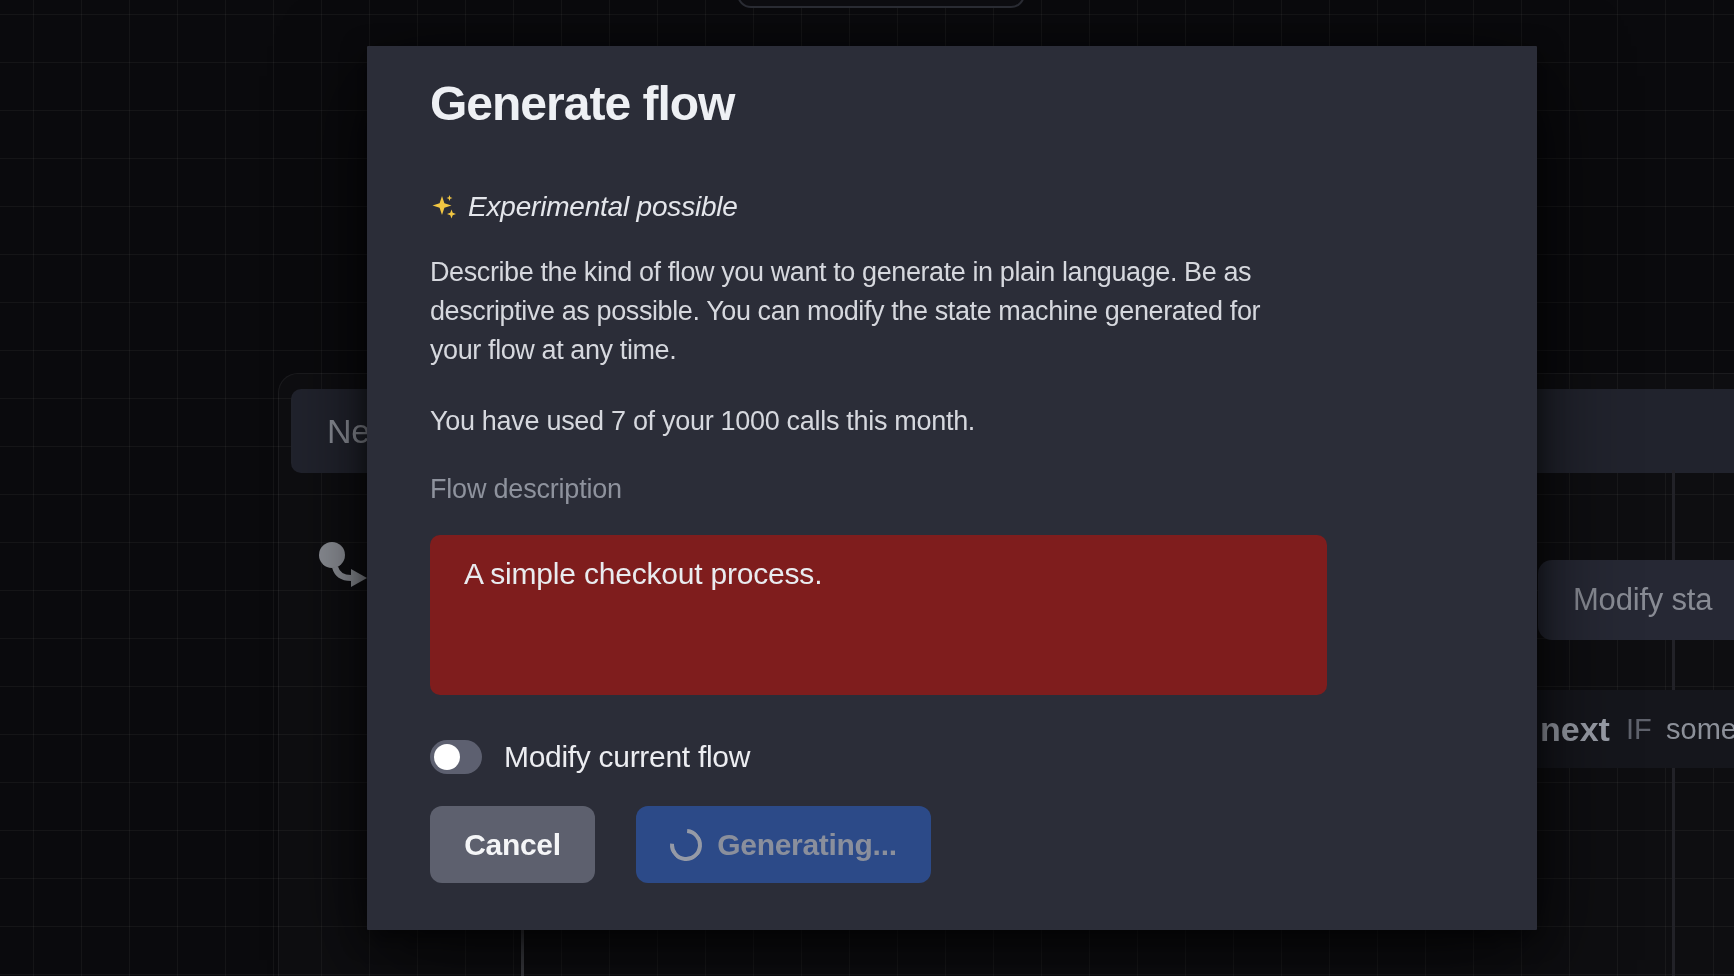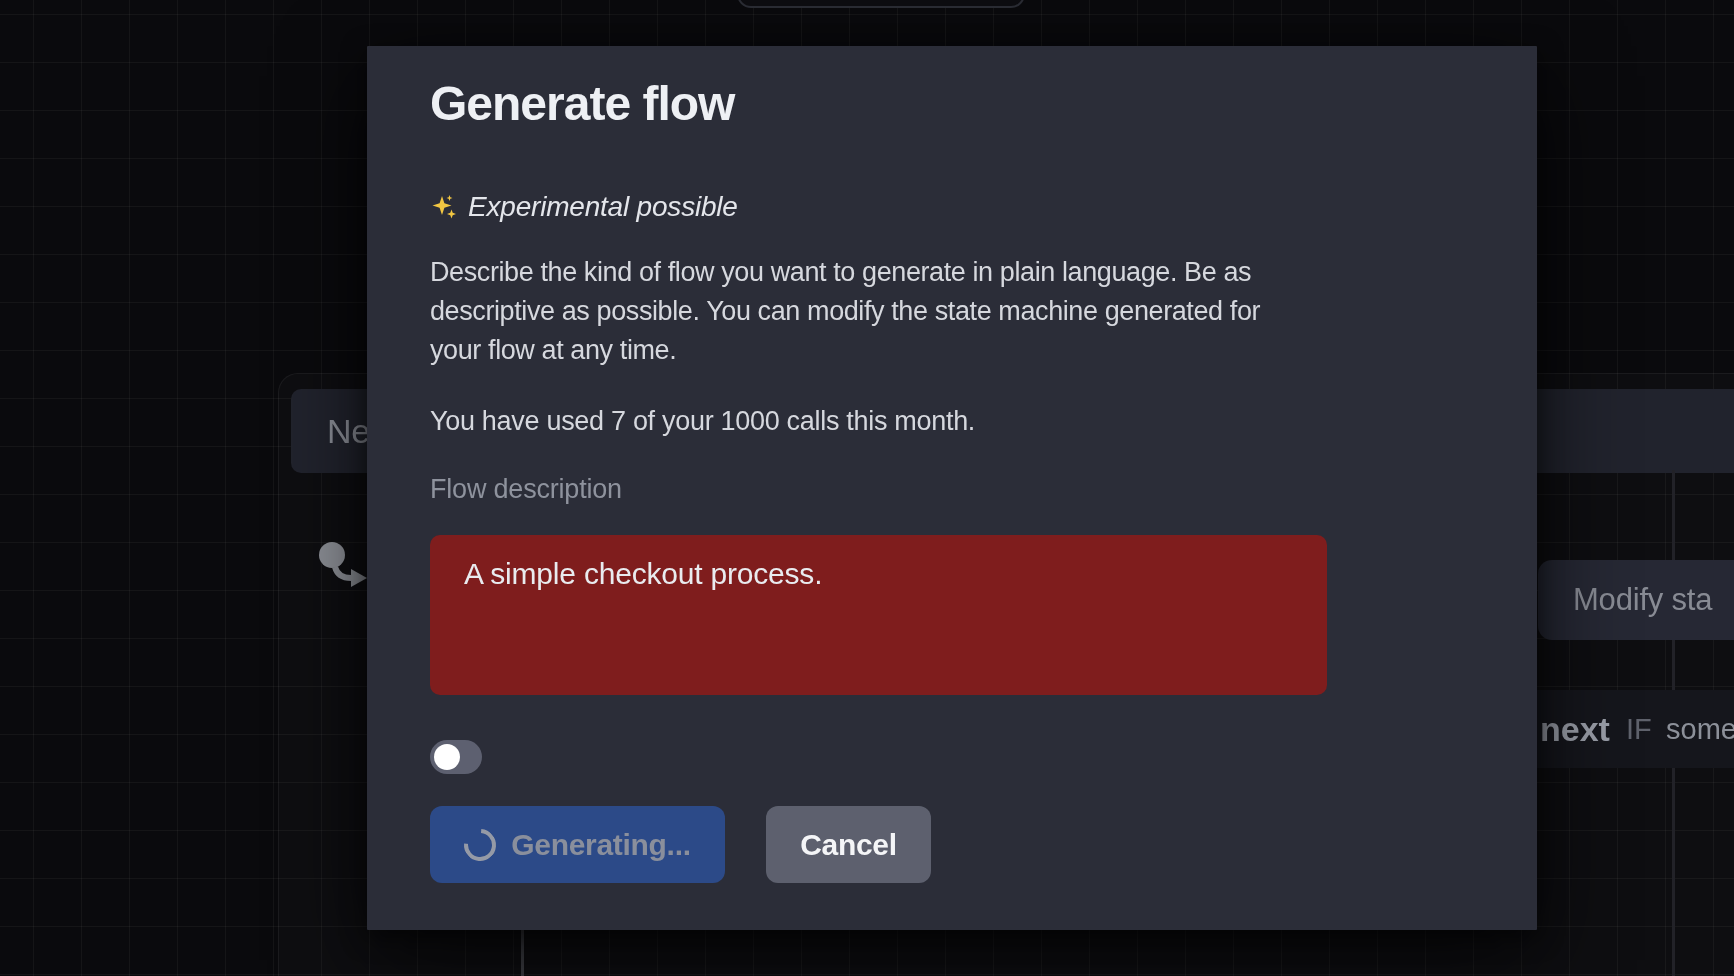--- a/index.html
+++ b/index.html
@@ -201,26 +201,27 @@
     <div class="usage-note">You have used 7 of your 1000 calls this month.</div>
 
     <div class="field-label">Flow description</div>
 
     <textarea class="flow-textarea" spellcheck="false" style="">A simple checkout process.</textarea>
 
     <div class="toggle-row">
       <div class="toggle-track">
         <div class="toggle-knob"></div>
       </div>
+      <div class="toggle-label">Modify current flow</div>
     </div>
 
     <div class="buttons-row">
+      <button class="btn btn-cancel">
+        <span class="label">Cancel</span>
+      </button>
       <button class="btn btn-generate">
         <span class="spinner"></span>
         <span class="label">Generating...</span>
       </button>
-      <button class="btn btn-cancel">
-        <span class="label">Cancel</span>
-      </button>
     </div>
   </div>
 
 </div>
 
 </body></html>

